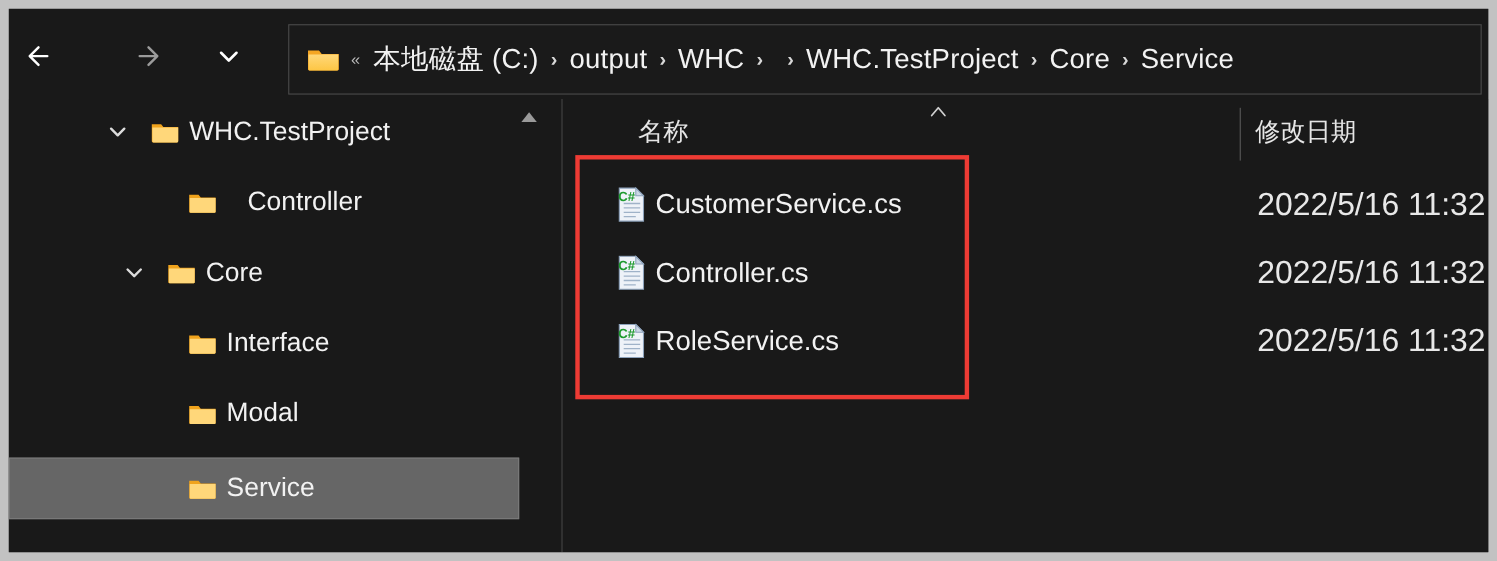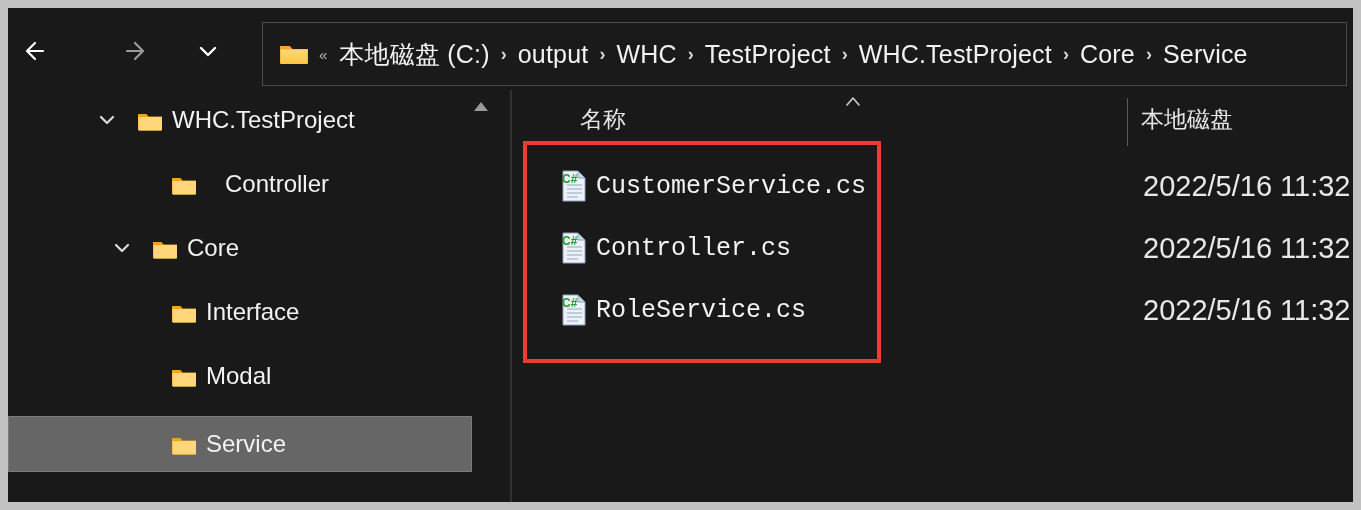--- a/index.html
+++ b/index.html
@@ -231,21 +231,20 @@
     width: 28px;
     height: 32px;
   }
   .file-name {
     position: absolute;
     left: 84px;
     color: #f2f2f2;
     font-size: 25px;
     white-space: nowrap;
     line-height: 1;
-    font-family: Liberation Mono, monospace;
   }
   .file-date {
     position: absolute;
     left: 631px;
     color: #e8e8e8;
     font-size: 29px;
     white-space: nowrap;
     line-height: 1;
   }
 
@@ -316,21 +315,20 @@
         </span>
 
         <span class="chev-double">«</span>
 
         <span class="crumb">本地磁盘 (C:)</span>
         <span class="crumb-sep">›</span>
         <span class="crumb">output</span>
         <span class="crumb-sep">›</span>
         <span class="crumb">WHC</span>
         <span class="crumb-sep">›</span>
-        <span class="crumb">TestProject</span>
         <span class="crumb-sep">›</span>
         <span class="crumb">WHC.TestProject</span>
         <span class="crumb-sep">›</span>
         <span class="crumb">Core</span>
         <span class="crumb-sep">›</span>
         <span class="crumb">Service</span>
       </div>
     </div>
 
     <div id="content">
@@ -421,21 +419,21 @@
       <div id="listpane">
 
         <div id="col-header">
           <span id="col-sort-caret">
             <svg width="20" height="14" viewBox="0 0 20 14">
               <path d="M4 11 L10 4 L16 11" fill="none" stroke="#cfcfcf" stroke-width="1.6" stroke-linecap="round" stroke-linejoin="round"></path>
             </svg>
           </span>
           <span class="col-title" id="col-name-title">名称</span>
           <div id="col-divider"></div>
-          <span class="col-title" id="col-date-title">本地磁盘</span>
+          <span class="col-title" id="col-date-title">修改日期</span>
         </div>
 
         <div class="file-row" style="top:65px;">
           <span class="file-icon">
             <svg width="28" height="32" viewBox="0 0 28 32">
               <path d="M3 1 h15 l7 7 v23 H3 Z" fill="#eef2f8" stroke="#8da2bb" stroke-width="1"></path>
               <path d="M18 1 l7 7 h-7 Z" fill="#cdd8e6" stroke="#8da2bb" stroke-width="1"></path>
               <g stroke="#9fb2c8" stroke-width="1.2">
                 <line x1="7" y1="15" x2="22" y2="15"></line>
                 <line x1="7" y1="19" x2="22" y2="19"></line>

